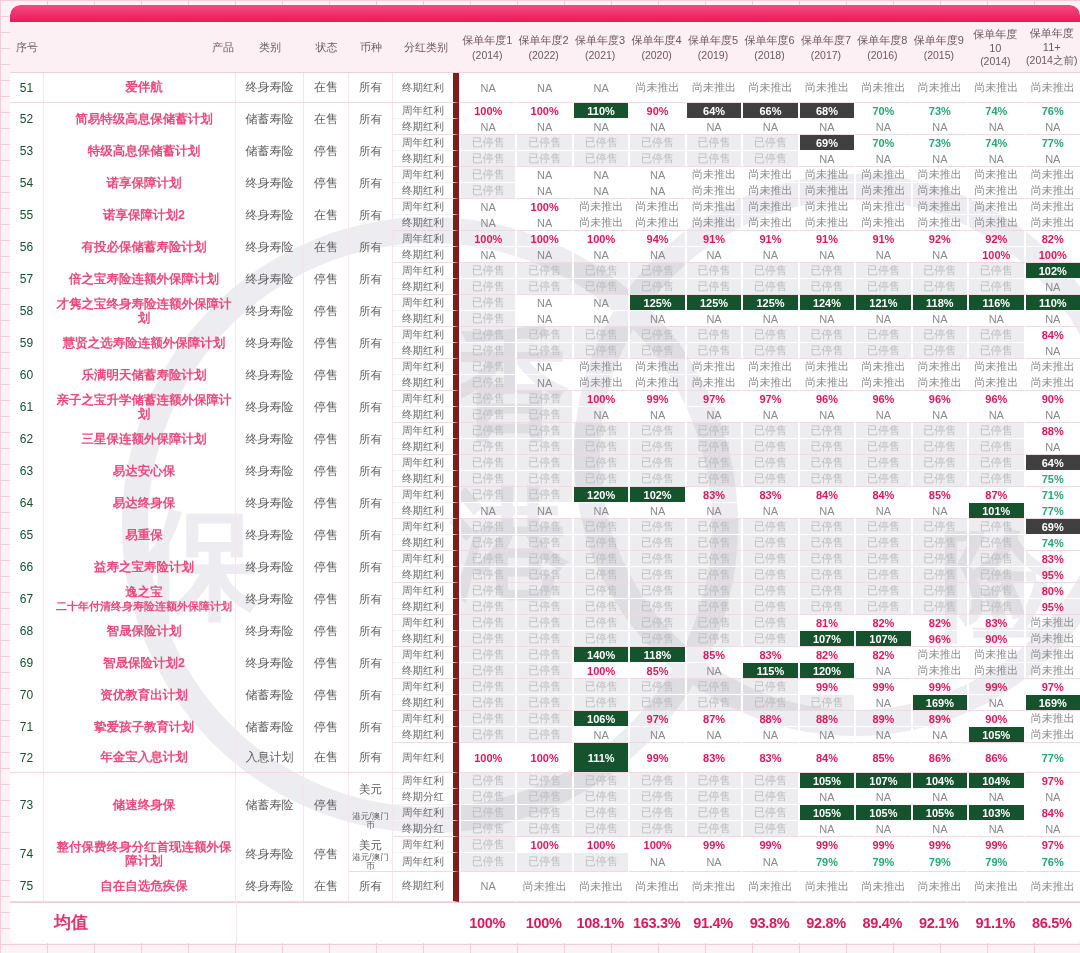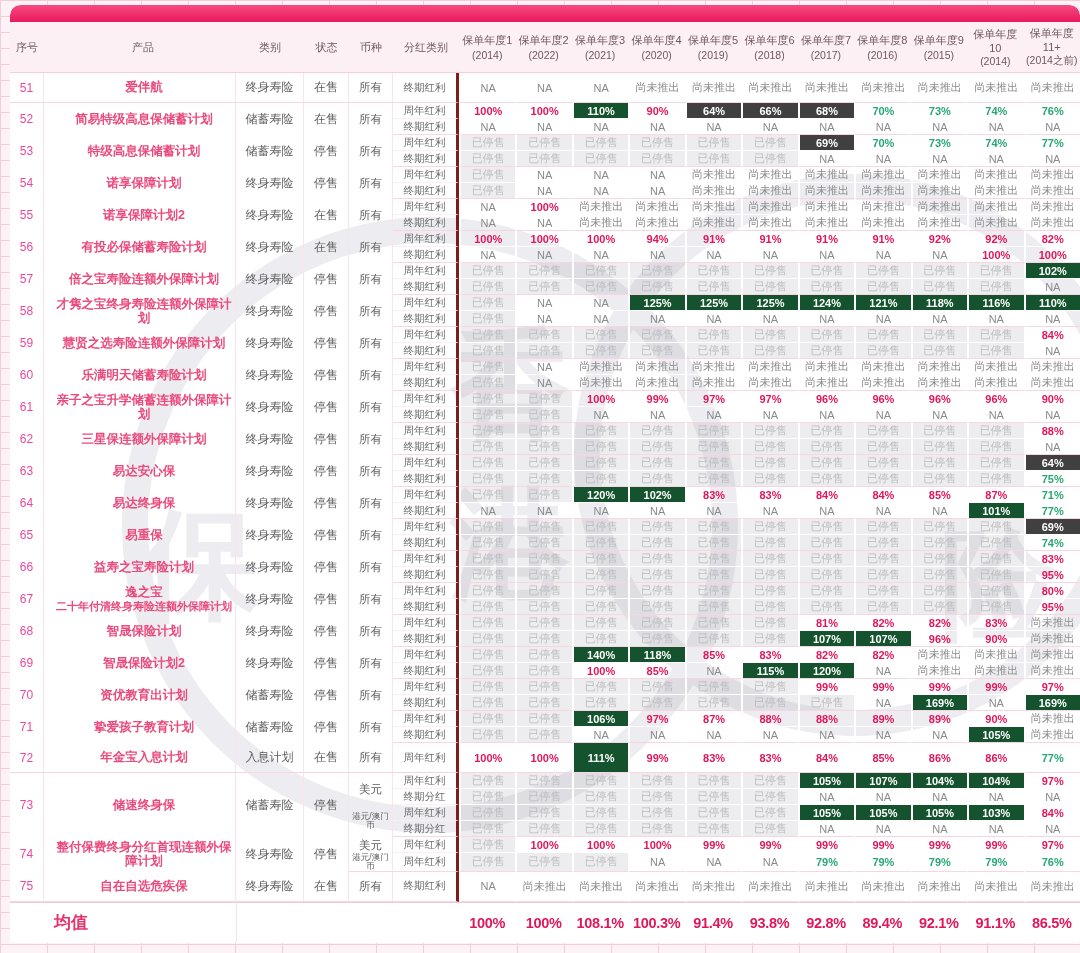--- a/index.html
+++ b/index.html
@@ -23,33 +23,33 @@
   .watermark{position:absolute;left:0;top:0;width:1070px;height:938px;pointer-events:none;}
   .wm-char{position:absolute;font-size:120px;font-weight:700;color:#ededf1;}
   table{
     position:relative;z-index:1;
     width:1070px;border-collapse:separate;border-spacing:0;table-layout:fixed;
   }
   th{
     background:#fdf0f5;color:#6d585f;font-weight:400;font-size:11px;
     padding:4px 2px;height:36px;border-bottom:1px solid #f3cfdc;
   }
-  th.h-left{text-align:center;padding-left:8px;}
+  th.h-left{text-align:right;padding-left:8px;}
   th .yr{display:block;font-size:10.5px;margin-top:1px;}
   td{font-size:11px;text-align:center;padding:0 1px;overflow:hidden;white-space:nowrap;}
-  td.no{color:#ec4899;font-size:12px;border-right:1px solid #f9e4ec;}
+  td.no{color:#14532d;font-size:12px;border-right:1px solid #f9e4ec;}
   td.name{
     text-align:center;padding-left:10px;color:#ea4a7c;font-size:12.5px;font-weight:600;
     border-right:1px solid #f9e4ec;white-space:normal;line-height:1.15;
   }
   td.name .nm2{display:block;font-size:11px;font-weight:600;}
   td.cat,td.status{color:#5d5d5d;font-size:12px;border-right:1px solid #f9e4ec;}
   td.cur{color:#5d5d5d;font-size:11.5px;border-right:1px solid #f9e4ec;white-space:normal;line-height:1.05;}
   td.cur.small{font-size:8.5px;}
-  td.dtype{color:#68686a;font-size:10.5px;border-right:3px solid #7f1d1d;}
+  td.dtype{color:#68686a;font-size:10.5px;border-right:6px solid #7f1d1d;}
   tr.inner-split td.dtype{border-bottom:1px solid #fdeef4;}
   td.v{border-left:2px solid #ffffff;}
   tr.inner-split td.v{border-bottom:1px solid #ffffff;}
   tr.group-end td{border-bottom:1px solid #f7d6e2;}
   .c-s{background:rgba(110,110,120,0.12);color:#bcbcbf;}
   .c-n,.c-u{color:#8b8b8d;}
   .c-r{color:#e0175a;font-weight:700;}
   .c-g{color:#27a873;font-weight:700;}
   .c-O{background:#14532d;color:#fff;font-weight:700;}
   .c-R{background:#404040;color:#fff;font-weight:700;}
@@ -923,21 +923,21 @@
         </tr>
       </tbody>
     <tfoot>
       <tr>
         <td></td>
         <td class="avg-label">均值</td>
         <td class="avg-spacer" colspan="4"></td>
       <td class="avg-v">100%</td>
           <td class="avg-v">100%</td>
           <td class="avg-v">108.1%</td>
-          <td class="avg-v">100.3%</td>
+          <td class="avg-v">163.3%</td>
           <td class="avg-v">91.4%</td>
           <td class="avg-v">93.8%</td>
           <td class="avg-v">92.8%</td>
           <td class="avg-v">89.4%</td>
           <td class="avg-v">92.1%</td>
           <td class="avg-v">91.1%</td>
           <td class="avg-v">86.5%</td>
         </tr>
     </tfoot>
   </table>

